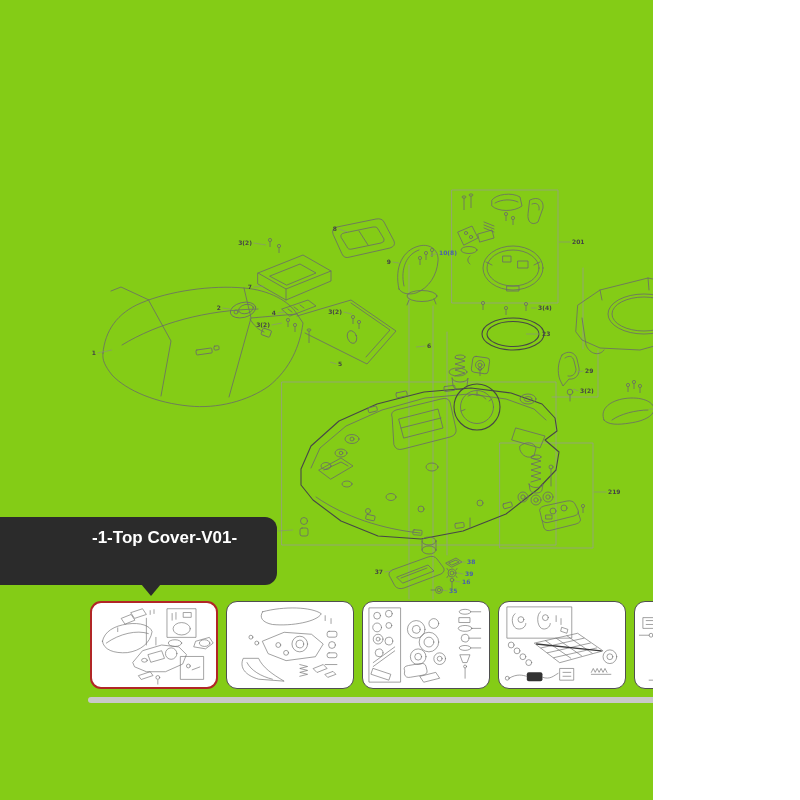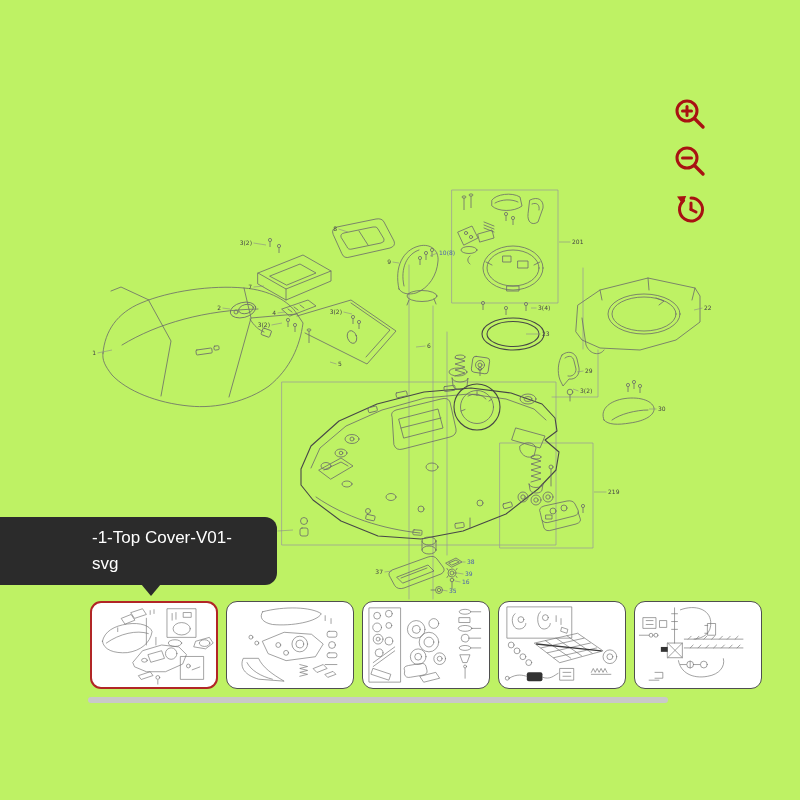--- a/index.html
+++ b/index.html
@@ -1,17 +1,17 @@
 <!DOCTYPE html>
 <html><head>
 <meta charset="utf-8">
 <style>
   html,body{margin:0;padding:0;background:#fff;}
-  .stage{position:relative;width:800px;height:800px;background:#bef264;overflow:hidden;
-         font-family:"Liberation Sans",sans-serif;}
+  .stage{position:relative;width:653px;height:800px;background:#84cc16;overflow:hidden;
+         font-family:"Liberation Sans",sans-serif;font-weight:bold;}
   
   .diagram-svg{position:absolute;left:0;top:0;width:800px;height:800px;z-index:1;}
   .draw path,.draw line,.draw rect,.draw circle,.draw ellipse,.draw polyline,.draw polygon{
      fill:none;stroke:#6a6a6a;stroke-width:.8;stroke-linejoin:round;stroke-linecap:round;}
   .draw .dk{stroke:#474747;stroke-width:1.1;}
   .draw .thin{stroke:#9a9a9a;stroke-width:.7;}
   .draw .fg{fill:#9a9a9a;stroke:none;}
   .callouts text{font-family:"DejaVu Sans",sans-serif;font-size:6px;fill:#454545;}
   .callouts text.blue{fill:#4a5fae;}
   .callouts line{stroke:#8a8a8a;stroke-width:.6;}
@@ -363,21 +363,20 @@
         <path class="stk" d="M19,8 A11.5,11.5 0 1 1 11.6,10.7"></path>
         <polygon class="fil" points="5,6.5 14.2,6 10.6,14.5"></polygon>
         <line class="stk" x1="19" y1="19.5" x2="19" y2="13"></line>
         <line class="stk" x1="19" y1="19.5" x2="24" y2="22"></line>
       </svg>
     </button>
   </div>
 
   <div class="tooltip">
     <div>-1-Top Cover-V01-</div>
-    <div>svg</div>
   </div>
   <div class="tooltip-caret"></div>
 
   <div class="thumbstrip">
 
     <div class="thumb selected">
       <svg class="mini" viewBox="0 0 128 88">
         <path d="M10,40 C12,30 22,24 36,22 C50,20 60,24 62,30 C60,42 50,50 36,52 C22,53 11,49 10,40 Z"></path>
         <path d="M14,42 C28,32 46,28 58,32"></path>
         <rect x="78" y="6" width="30" height="30"></rect>

